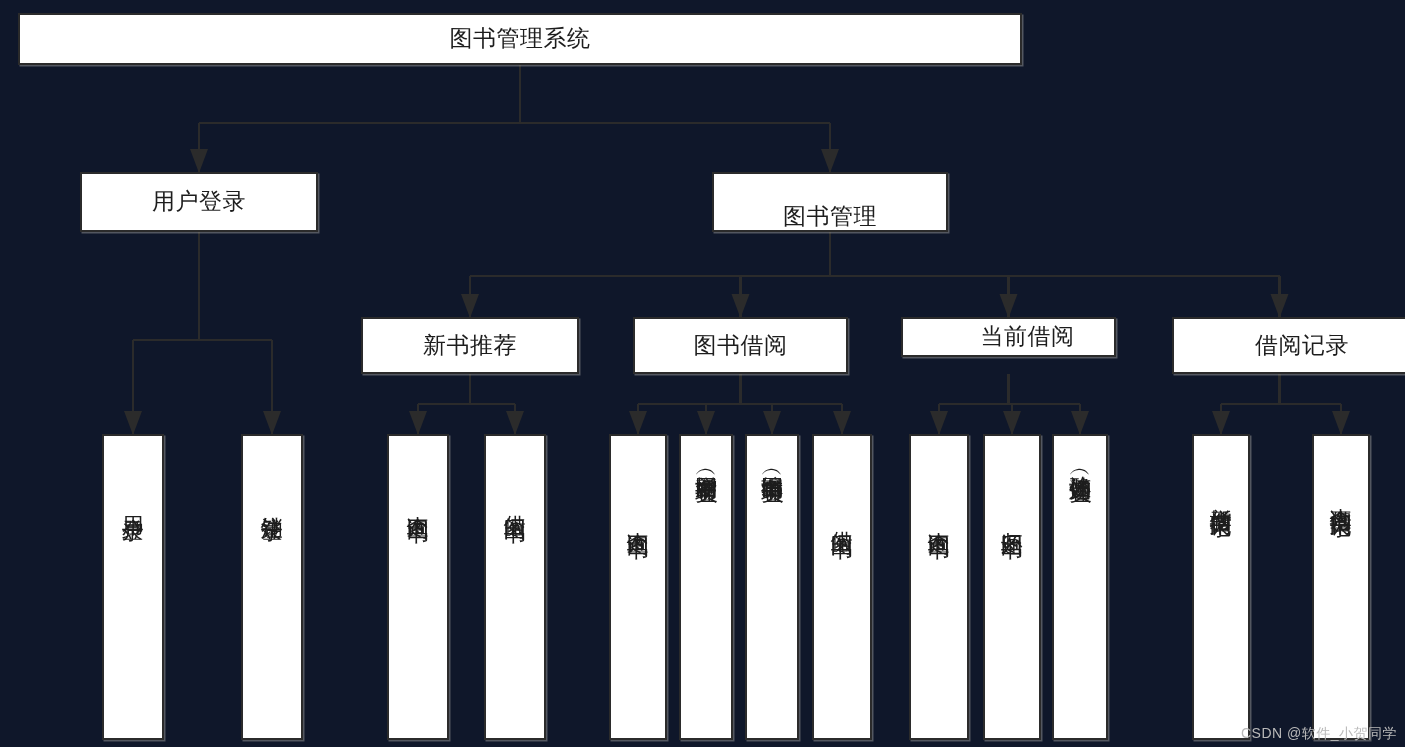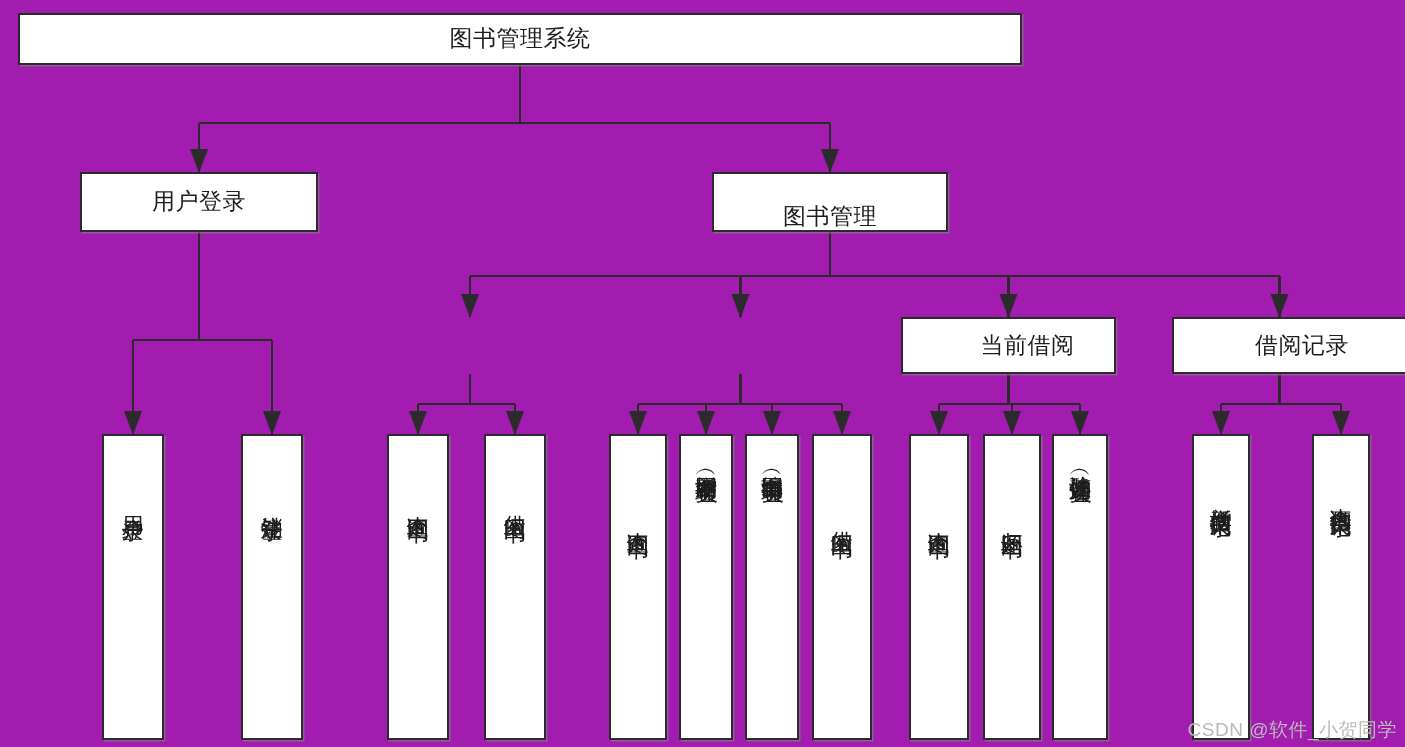--- a/index.html
+++ b/index.html
@@ -8,21 +8,21 @@
     padding: 0;
     background: #ffffff;
   }
   body {
     font-family: "Liberation Sans", "DejaVu Sans", sans-serif;
   }
   #canvas {
     position: relative;
     width: 1405px;
     height: 747px;
-    background: #a21caf;
+    background: #0f172a;
     overflow: hidden;
   }
   #edges {
     position: absolute;
     left: 0;
     top: 0;
     width: 1405px;
     height: 747px;
     pointer-events: none;
   }
@@ -76,21 +76,21 @@
   .node.vert.mid4 .lbl {
     margin-top: 18px;
   }
   .node.vert.mid5 .lbl {
     margin-top: 50px;
   }
   #watermark {
     position: absolute;
     right: 8px;
     bottom: 4px;
-    font-size: 19px;
+    font-size: 14px;
     color: #b9b9b9;
     letter-spacing: 0.5px;
     z-index: 8;
     white-space: nowrap;
     font-family: "Liberation Sans", "DejaVu Sans", sans-serif;
   }
 </style>
 </head>
 <body>
 
@@ -155,21 +155,27 @@
     <span class="lbl">图书管理系统</span>
   </div>
 
   <div class="node horiz" style="left: 80px; top: 172px; width: 238px; height: 60px;">
     <span class="lbl">用户登录</span>
   </div>
   <div class="node horiz" style="left: 712px; top: 172px; width: 236px; height: 60px; align-items: flex-end;">
     <span class="lbl">图书管理</span>
   </div>
 
-  <div class="node horiz" style="left: 901px; top: 317px; width: 215px; height: 57px; padding-left: 38px;">
+  <div class="node horiz" style="left: 361px; top: 317px; width: 218px; height: 57px;">
+    <span class="lbl">新书推荐</span>
+  </div>
+  <div class="node horiz" style="left: 633px; top: 317px; width: 215px; height: 57px;">
+    <span class="lbl">图书借阅</span>
+  </div>
+  <div class="node horiz" style="left: 901px; top: 317px; width: 215px; height: 40px; padding-left: 38px;">
     <span class="lbl">当前借阅</span>
   </div>
   <div class="node horiz" style="left: 1172px; top: 317px; width: 260px; height: 57px;">
     <span class="lbl">借阅记录</span>
   </div>
 
   <div class="node vert mid" style="left: 102px; top: 434px; width: 62px; height: 306px;">
     <span class="lbl">用户登录</span>
   </div>
   <div class="node vert mid" style="left: 241px; top: 434px; width: 62px; height: 306px;">

